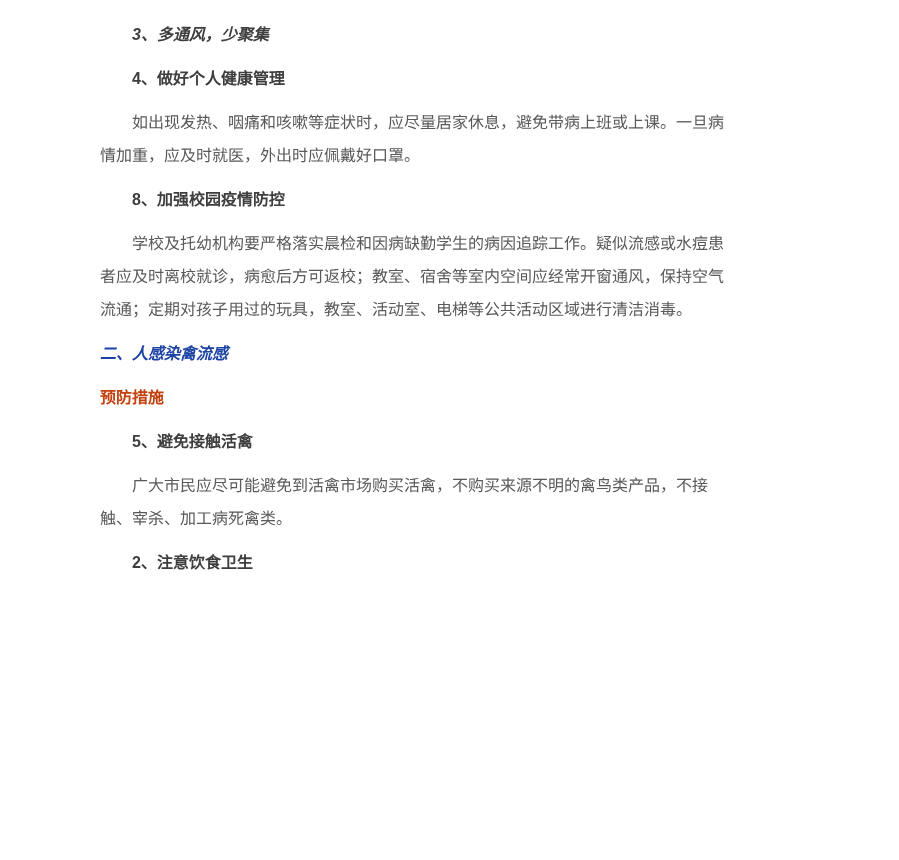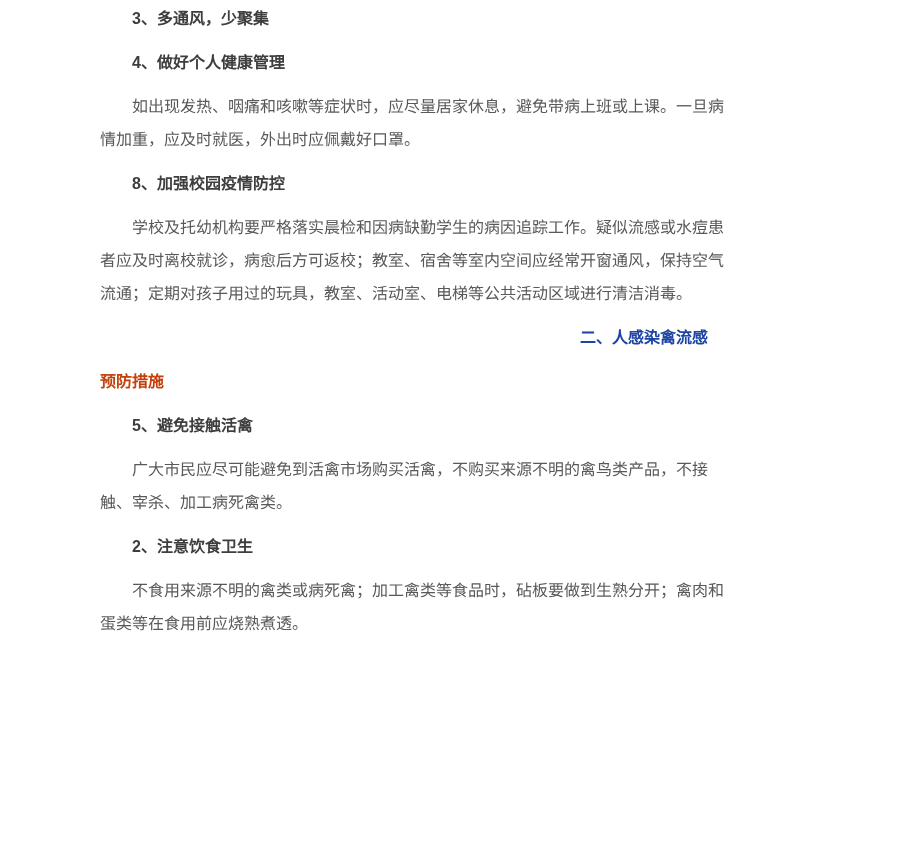--- a/index.html
+++ b/index.html
@@ -13,37 +13,38 @@
   .article {
     padding: 2px 0 0 100px;
     width: 899px;
   }
   .article .block {
     width: 608px;
     font-size: 16px;
     line-height: 33px;
     margin: 11px 0;
   }
-  .article .block:first-child { margin-top: 0; }
+  .article .block:first-child { margin-top: 16px; font-style: italic; }
   .subheading {
     font-weight: bold;
     color: #3e3e3e;
     text-indent: 2em;
     white-space: nowrap;
   }
   .label-heading {
     font-weight: bold;
     color: #c2410c;
     white-space: nowrap;
   }
   .section-title {
     font-weight: bold;
     color: #1d44a5;
-    text-align: right;
+    text-align: left;
     white-space: nowrap;
+    font-style: italic;
   }
   .paragraph { color: #595959; }
   .paragraph .line { white-space: nowrap; }
   .paragraph .line.first { text-indent: 2em; }
 </style>
 </head>
 <body>
 
 <article class="article" id="article-root">
     <div class="block subheading">3、多通风，少聚集</div>
@@ -59,17 +60,13 @@
       <div class="line">流通；定期对孩子用过的玩具，教室、活动室、电梯等公共活动区域进行清洁消毒。</div>
     </div>
     <div class="block section-title">二、人感染禽流感</div>
     <div class="block label-heading">预防措施</div>
     <div class="block subheading">5、避免接触活禽</div>
     <div class="block paragraph">
       <div class="line first">广大市民应尽可能避免到活禽市场购买活禽，不购买来源不明的禽鸟类产品，不接</div>
       <div class="line">触、宰杀、加工病死禽类。</div>
     </div>
     <div class="block subheading">2、注意饮食卫生</div>
-    <div class="block paragraph">
-      <div class="line first">不食用来源不明的禽类或病死禽；加工禽类等食品时，砧板要做到生熟分开；禽肉和</div>
-      <div class="line">蛋类等在食用前应烧熟煮透。</div>
-    </div>
   </article>
 
 </body></html>

